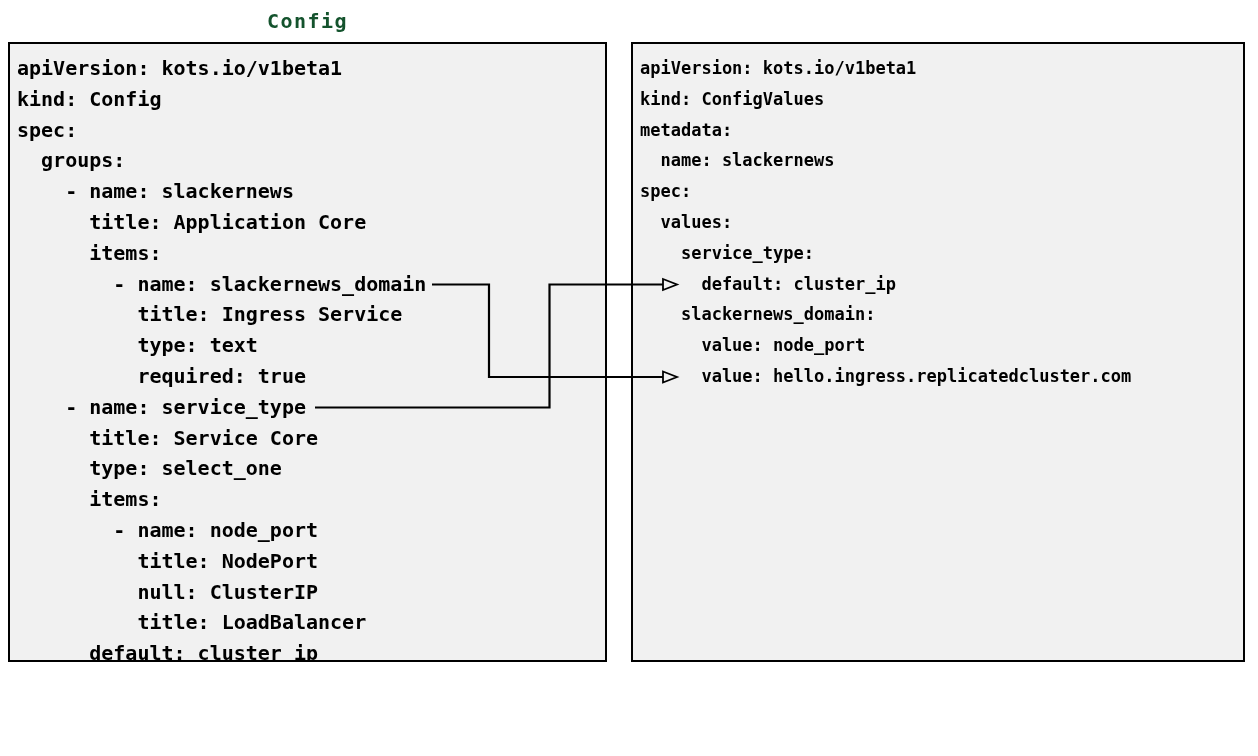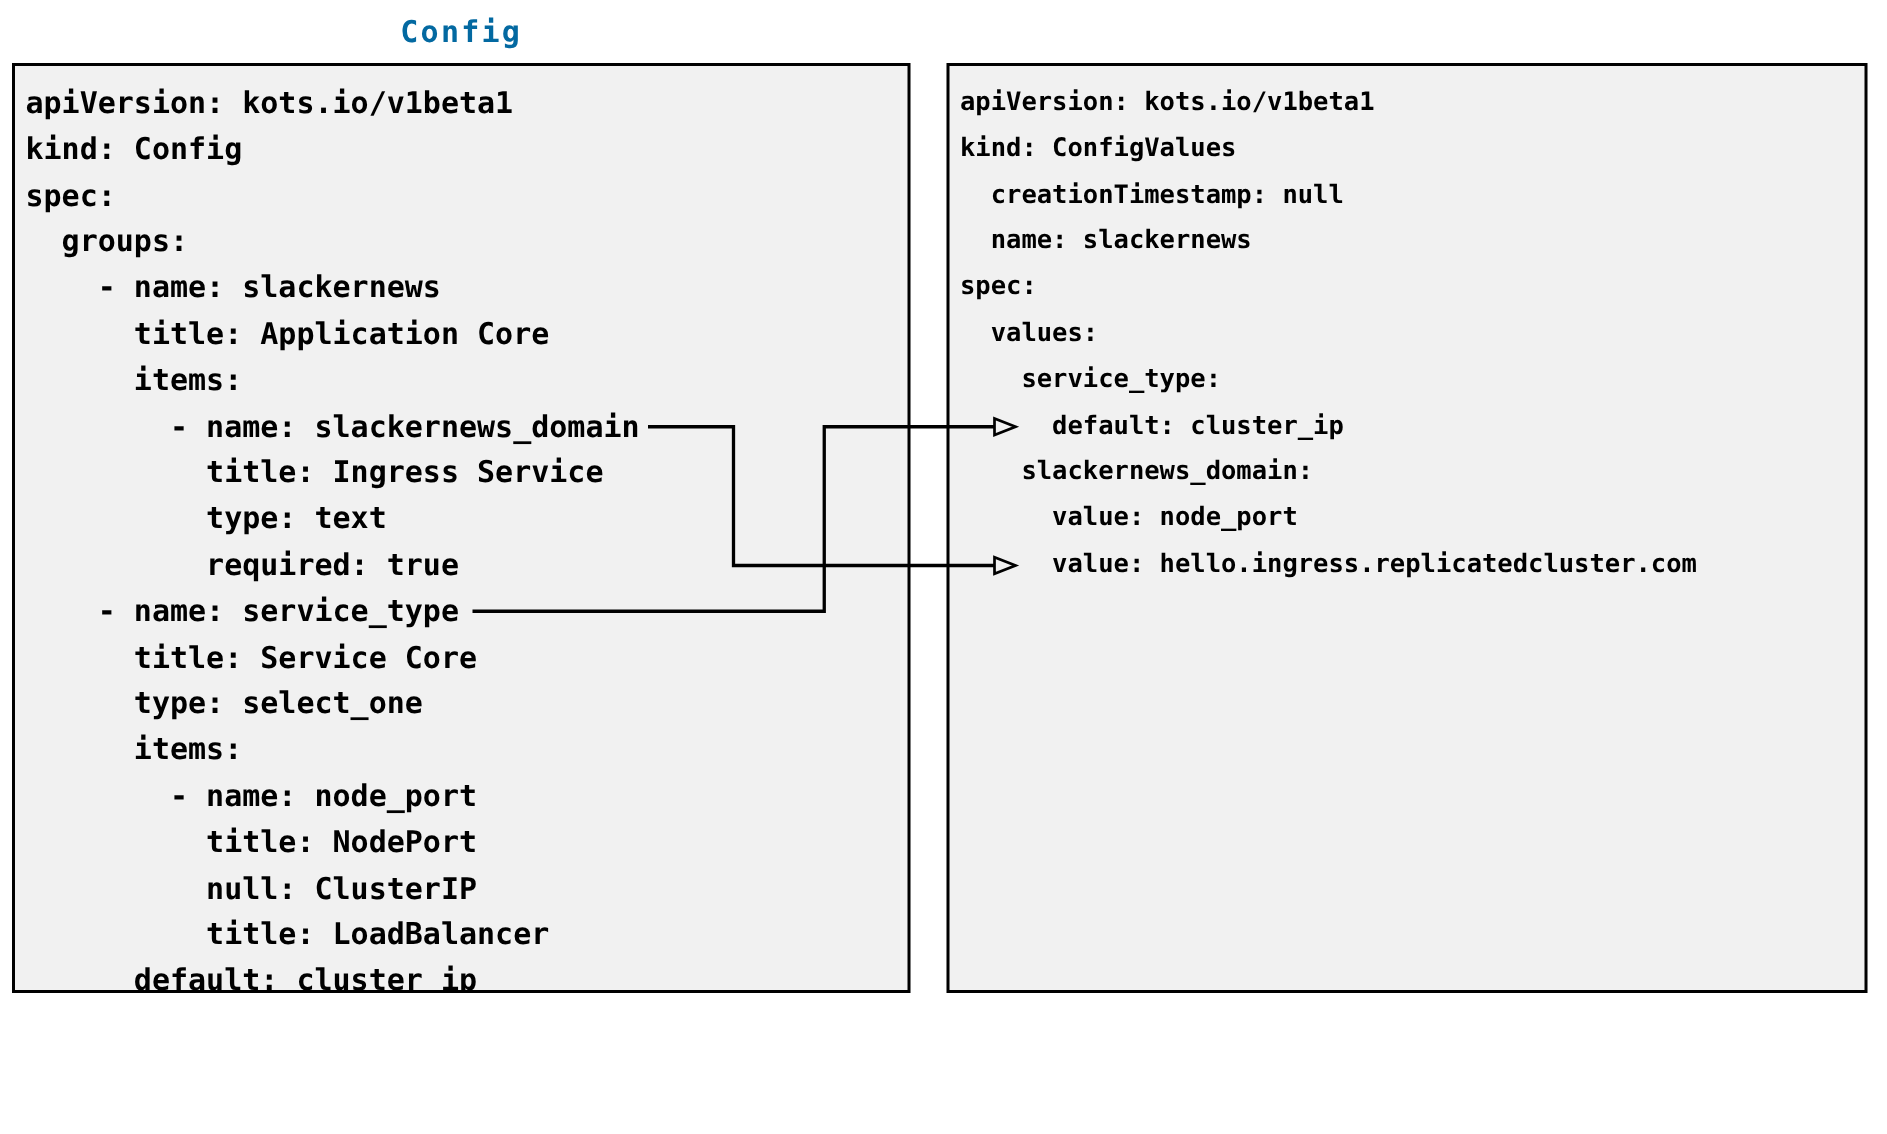--- a/index.html
+++ b/index.html
@@ -19,21 +19,21 @@
   }
   .panel-title {
     position: absolute;
     top: 4px;
     height: 34px;
     line-height: 34px;
     text-align: center;
     font-size: 20px;
     font-weight: bold;
     letter-spacing: 1.5px;
-    color: #0369a1;
+    color: #14532d;
   }
   .panel-title.left  { left: 8px;   width: 599px; }
   .panel-title.right { left: 631px; width: 614px; margin-top: 37px; }
   .codebox {
     position: absolute;
     top: 42px;
     height: 620px;
     box-sizing: border-box;
     background: #f1f1f1;
     border: 2px solid #000000;
@@ -106,21 +106,21 @@
       <div class="code-line">        - name: node_port</div>
       <div class="code-line">          title: NodePort</div>
       <div class="code-line">          null: ClusterIP</div>
       <div class="code-line">          title: LoadBalancer</div>
       <div class="code-line">      default: cluster_ip</div>
     </div>
 
   <div class="codebox right">
       <div class="code-line">apiVersion: kots.io/v1beta1</div>
       <div class="code-line">kind: ConfigValues</div>
-      <div class="code-line">  creationTimestamp: null</div>
+      <div class="code-line">metadata:</div>
       <div class="code-line">  name: slackernews</div>
       <div class="code-line">spec:</div>
       <div class="code-line">  values:</div>
       <div class="code-line">    service_type:</div>
       <div class="code-line">      default: cluster_ip</div>
       <div class="code-line">    slackernews_domain:</div>
       <div class="code-line">      value: node_port</div>
       <div class="code-line">      value: hello.ingress.replicatedcluster.com</div>
     </div>
 

